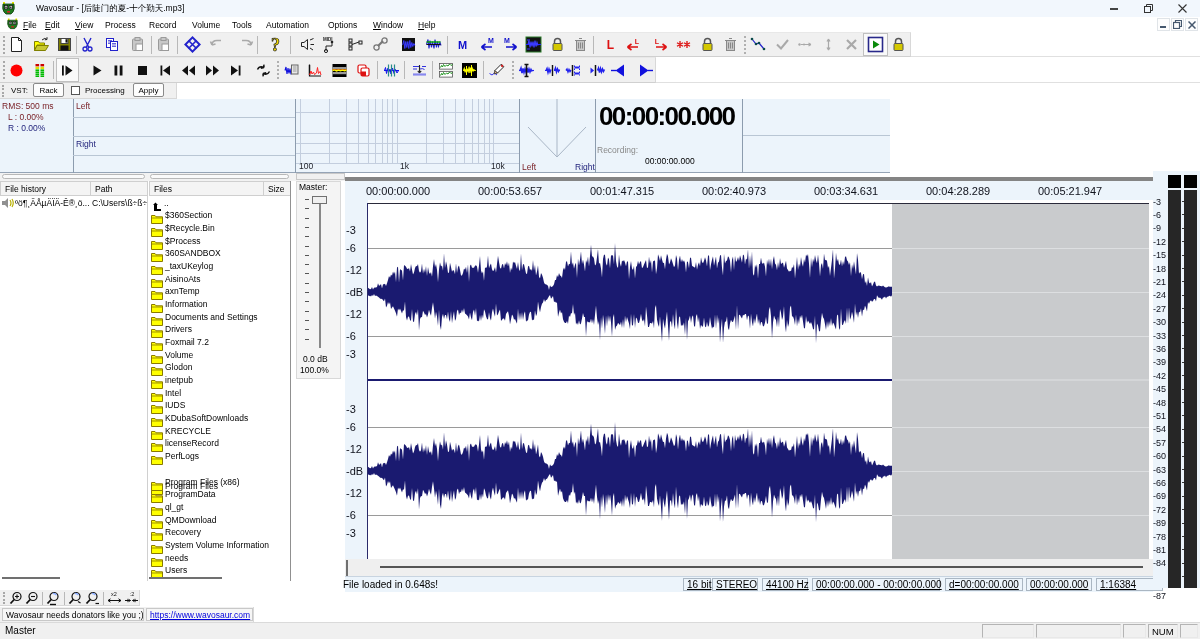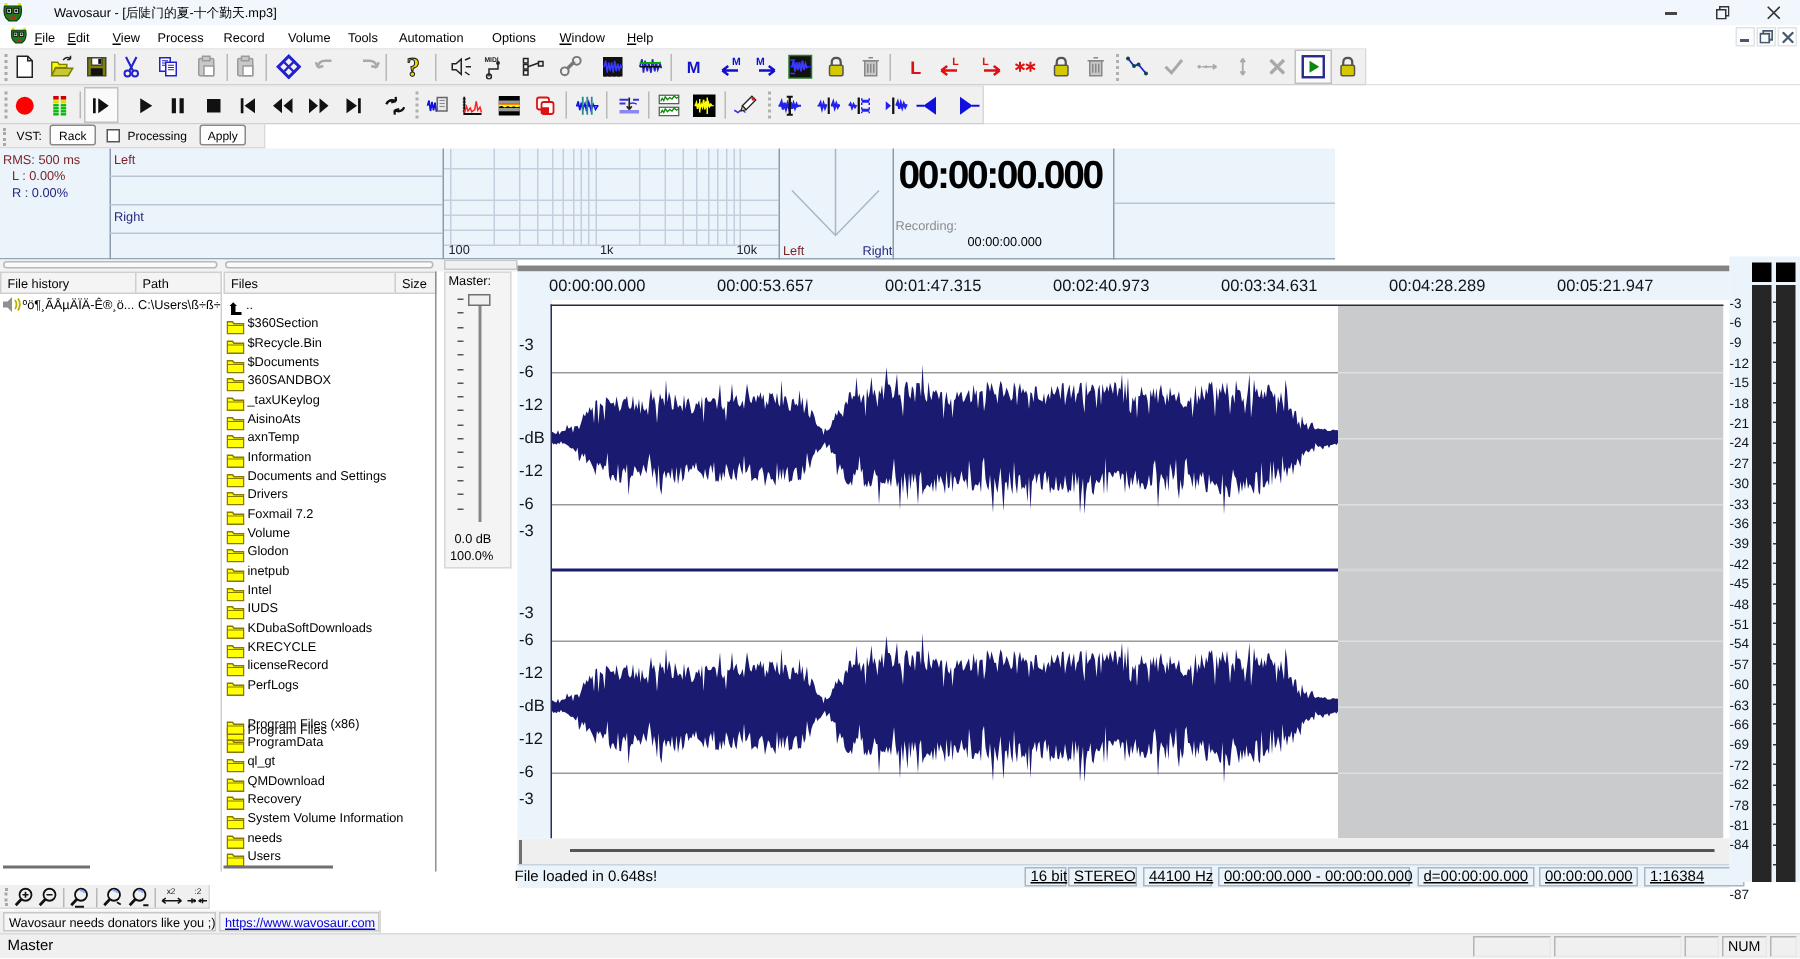--- a/index.html
+++ b/index.html
@@ -544,21 +544,21 @@
             <path d="M0.5 1.5 L4 1.5 L5 2.8 L11.5 2.8 L11.5 9.5 L0.5 9.5 Z" fill="#ffff00" stroke="#8a7a00" stroke-width="1"></path>
             <path d="M0.5 4 L11.5 4" stroke="#8a7a00" stroke-width="0.8"></path>
           </svg></span>
         <span class="fname">$Recycle.Bin</span>
       </div>
 <div class="frow" style="top:38.5px">
         <span class="fic"><svg width="12" height="10" viewBox="0 0 12 10">
             <path d="M0.5 1.5 L4 1.5 L5 2.8 L11.5 2.8 L11.5 9.5 L0.5 9.5 Z" fill="#ffff00" stroke="#8a7a00" stroke-width="1"></path>
             <path d="M0.5 4 L11.5 4" stroke="#8a7a00" stroke-width="0.8"></path>
           </svg></span>
-        <span class="fname">$Documents</span>
+        <span class="fname">$Process</span>
       </div>
 <div class="frow" style="top:51.2px">
         <span class="fic"><svg width="12" height="10" viewBox="0 0 12 10">
             <path d="M0.5 1.5 L4 1.5 L5 2.8 L11.5 2.8 L11.5 9.5 L0.5 9.5 Z" fill="#ffff00" stroke="#8a7a00" stroke-width="1"></path>
             <path d="M0.5 4 L11.5 4" stroke="#8a7a00" stroke-width="0.8"></path>
           </svg></span>
         <span class="fname">360SANDBOX</span>
       </div>
 <div class="frow" style="top:63.9px">
         <span class="fic"><svg width="12" height="10" viewBox="0 0 12 10">
@@ -847,21 +847,21 @@
 <div class="mlb" style="top:213.1px">-45</div>
 <div class="mlb" style="top:226.5px">-48</div>
 <div class="mlb" style="top:239.9px">-51</div>
 <div class="mlb" style="top:253.3px">-54</div>
 <div class="mlb" style="top:266.7px">-57</div>
 <div class="mlb" style="top:280.1px">-60</div>
 <div class="mlb" style="top:293.5px">-63</div>
 <div class="mlb" style="top:306.9px">-66</div>
 <div class="mlb" style="top:320.3px">-69</div>
 <div class="mlb" style="top:333.7px">-72</div>
-<div class="mlb" style="top:347.1px">-62</div>
+<div class="mlb" style="top:347.1px">-89</div>
 <div class="mlb" style="top:360.5px">-78</div>
 <div class="mlb" style="top:373.9px">-81</div>
 <div class="mlb" style="top:387.3px">-84</div>
 <div class="mlb" style="top:420px">-87</div>
 <div class="mtk" style="top:30.0px"></div>
 <div class="mtk" style="top:43.4px"></div>
 <div class="mtk" style="top:56.8px"></div>
 <div class="mtk" style="top:70.2px"></div>
 <div class="mtk" style="top:83.6px"></div>
 <div class="mtk" style="top:97.0px"></div>

